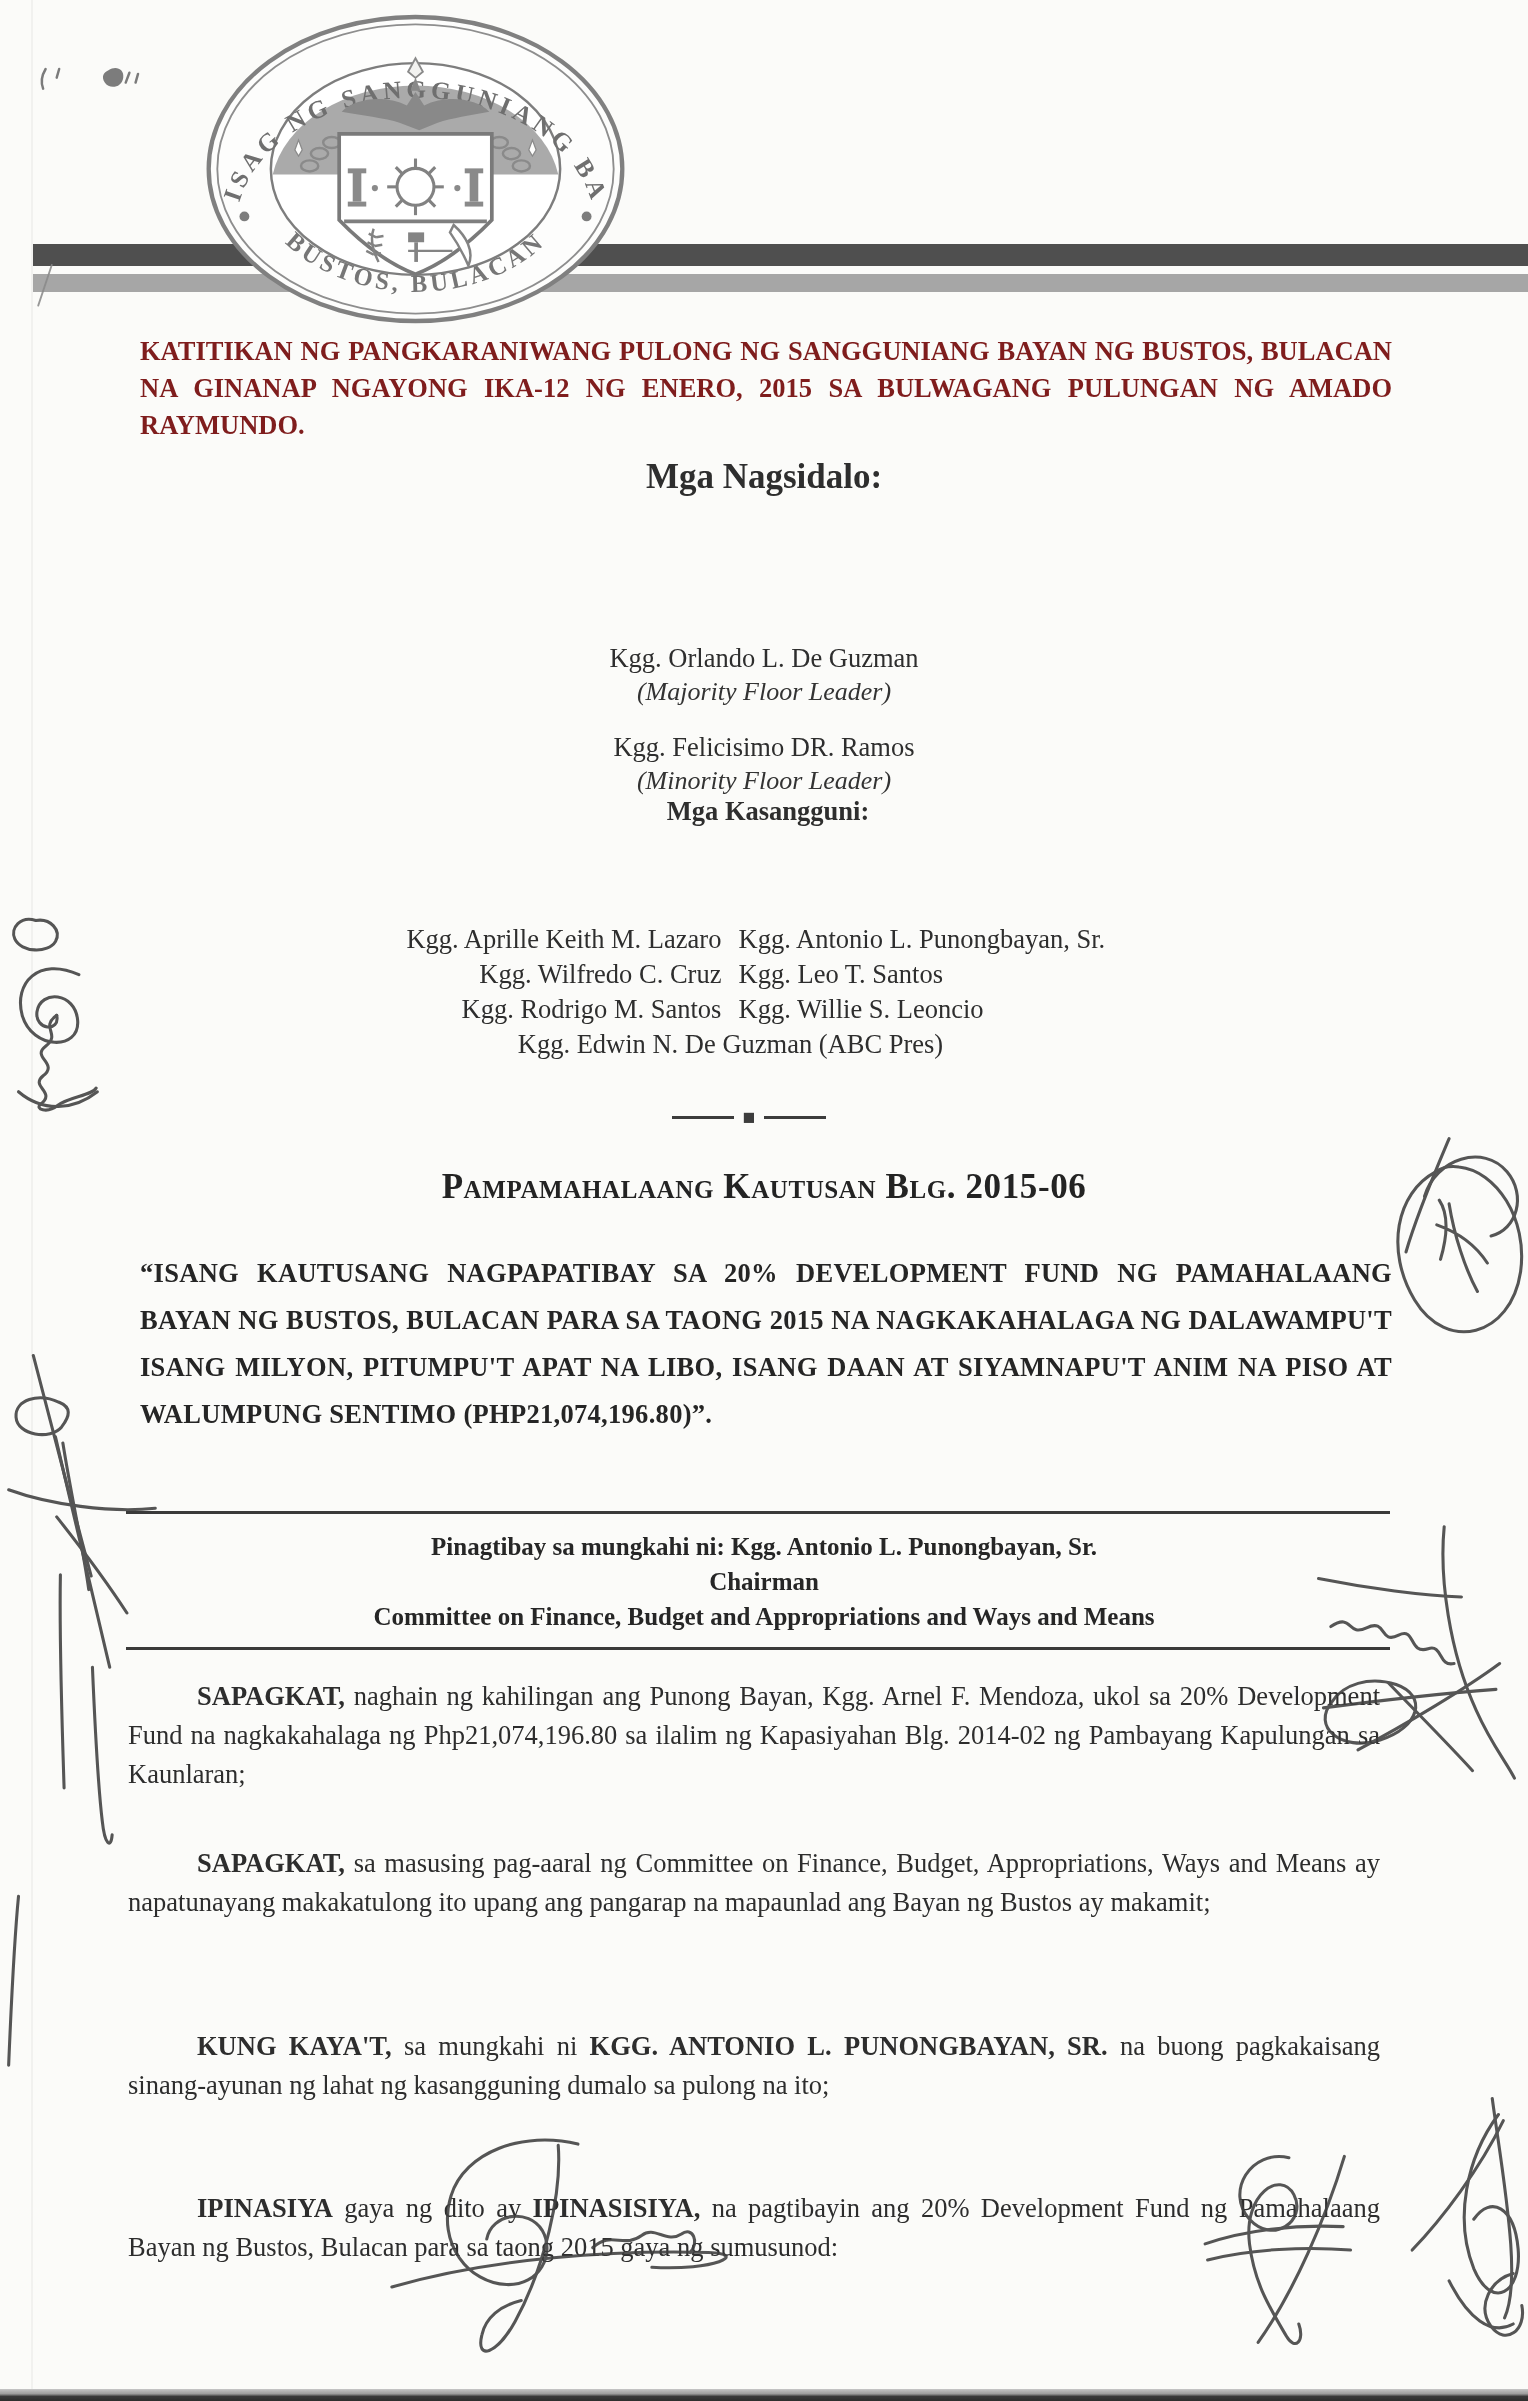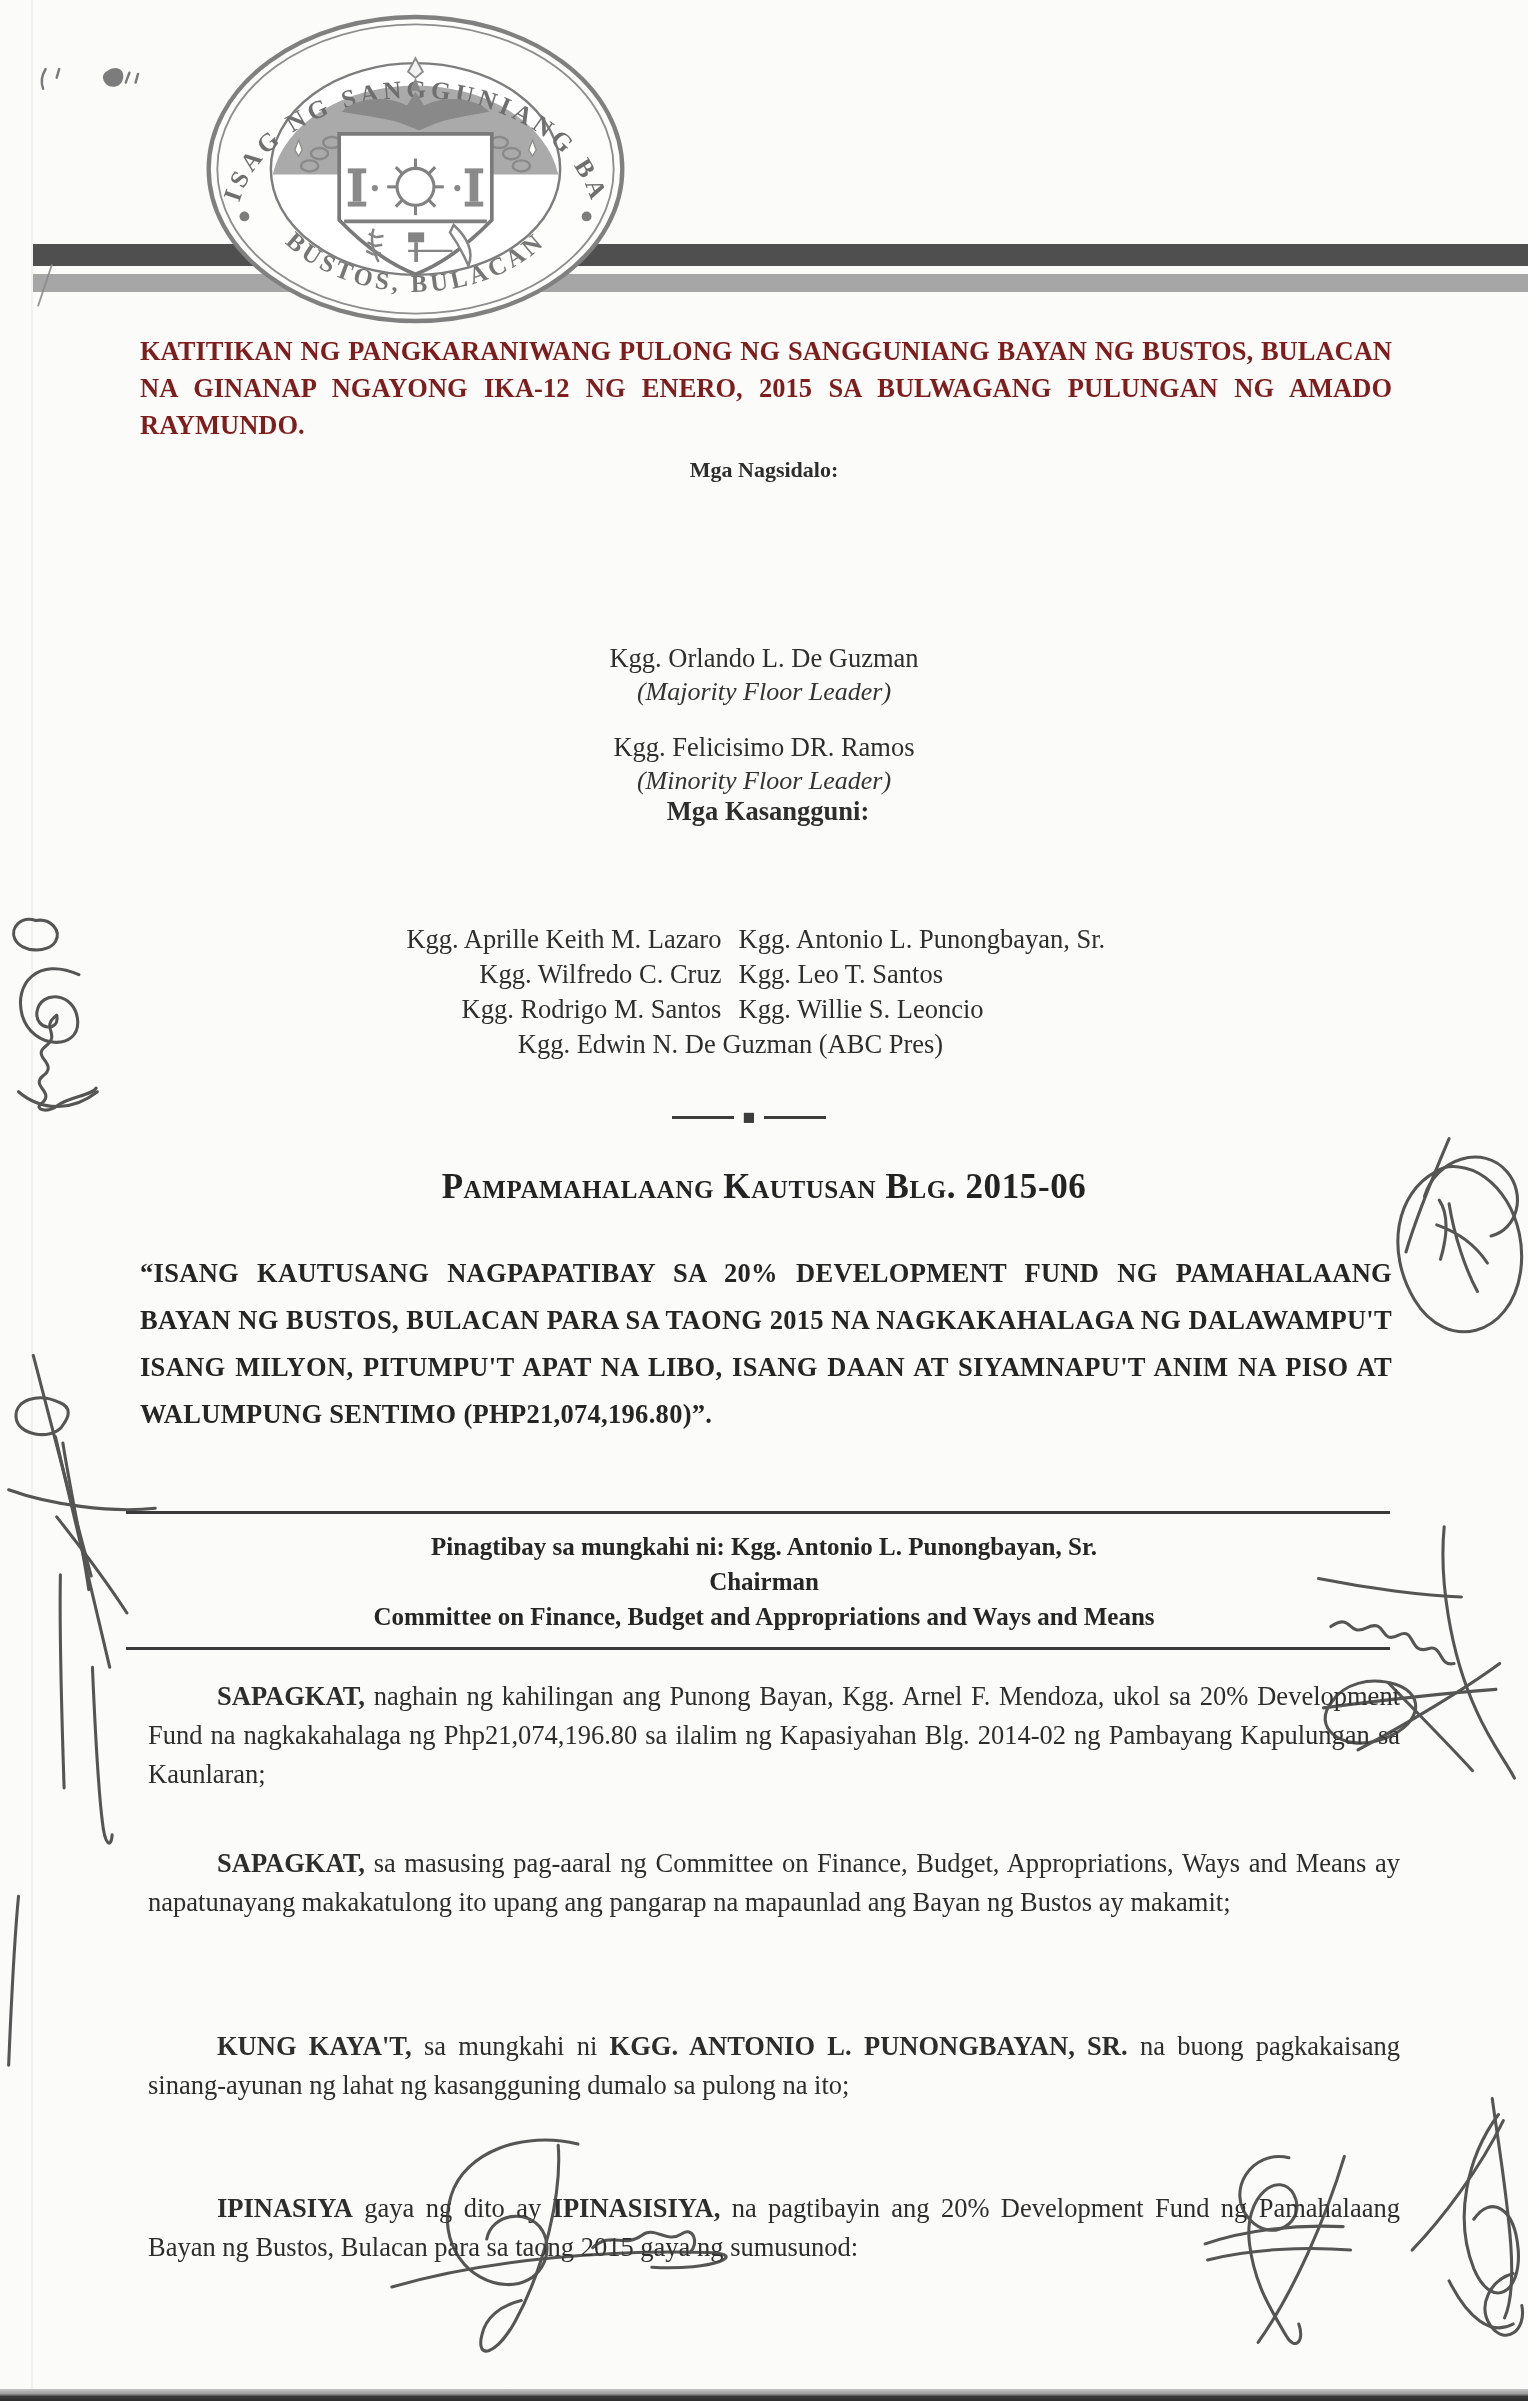--- a/index.html
+++ b/index.html
@@ -13,21 +13,21 @@
   .hline{font-variant:small-caps;font-size:30px;line-height:38px;letter-spacing:1.2px;color:#4a4a4a;}
   .htitle{font-variant:small-caps;font-size:49px;line-height:57px;letter-spacing:3.1px;color:#454545;margin-top:7.4px;}
   .bar{left:33px;right:0;}
   .bar-dark{top:244px;height:21.6px;background:#4f4f4f;}
   .bar-light{top:274px;height:18px;background:#a6a6a6;}
   .seal-wrap{left:205px;top:11px;width:421px;height:316px;z-index:3;}
   
   .minutes{left:140px;top:333px;width:1252px;font-weight:700;font-size:26.5px;line-height:37px;text-align:justify;color:#7f1d1d;}
   .center{left:0;right:0;text-align:center;}
   .bold{font-weight:700;}
-  .sec-label{top:457px;font-size:22px;font-weight:700;}
+  .sec-label{top:457px;font-size:35px;font-weight:700;}
   .att-group{line-height:34px;font-size:26.5px;}
   .att-name{font-size:26.5px;}
   .att-title{font-style:italic;font-size:26px;color:#333;}
   .g1{top:515px;}
   .g2{top:641px;}
   .g3{top:730px;}
   .kas-label{top:796px;font-size:26.5px;font-weight:700;margin-left:8px;}
   .members{left:105px;top:922px;width:1251px;font-size:26.5px;line-height:35px;}
   .mrow{display:flex;}
   .mleft{width:625px;text-align:right;padding-right:8.6px;box-sizing:border-box;}
@@ -35,21 +35,21 @@
   .mcenter{text-align:center;}
   .divider{top:1107px;left:0;right:30px;display:flex;align-items:center;justify-content:center;gap:8.6px;}
   .divider .dline{width:62px;height:3.1px;background:#3c3c3c;}
   .divider .dsq{font-size:21px;line-height:21px;color:#3c3c3c;}
   .ord-title{top:1167px;font-variant:small-caps;font-weight:700;font-size:35px;letter-spacing:0.6px;color:#232323;}
   .subject{left:140px;top:1250px;width:1252px;font-weight:700;font-size:26.5px;line-height:47px;text-align:justify;letter-spacing:0.3px;color:#252525;}
   .rule{left:126px;width:1264px;height:2.5px;background:#3a3a3a;}
   .rule1{top:1511px;}
   .rule2{top:1647px;}
   .sponsor{top:1529px;font-weight:700;font-size:25px;line-height:35px;color:#262626;}
-  .para{left:148px;width:1252px;font-size:26.5px;line-height:39px;text-align:justify;text-indent:69px;color:#2d2d2d;}
+  .para{left:128px;width:1252px;font-size:26.5px;line-height:39px;text-align:justify;text-indent:69px;color:#2d2d2d;}
   .p1{top:1677px;}
   .p2{top:1844px;}
   .p3{top:2027px;}
   .p4{top:2189px;}
   
   .scan-line{left:31px;top:0;width:1.8px;height:2401px;background:rgba(60,60,60,0.05);}
   .bottom-bar{left:0;right:0;top:2389px;height:12.3px;background:linear-gradient(#c6c6c6,#9d9d9d 40%,#3a3a3a 62%,#2d2d2d);}
   .ink-layer{left:0;top:0;pointer-events:none;z-index:5;}
 </style>
 </head>

